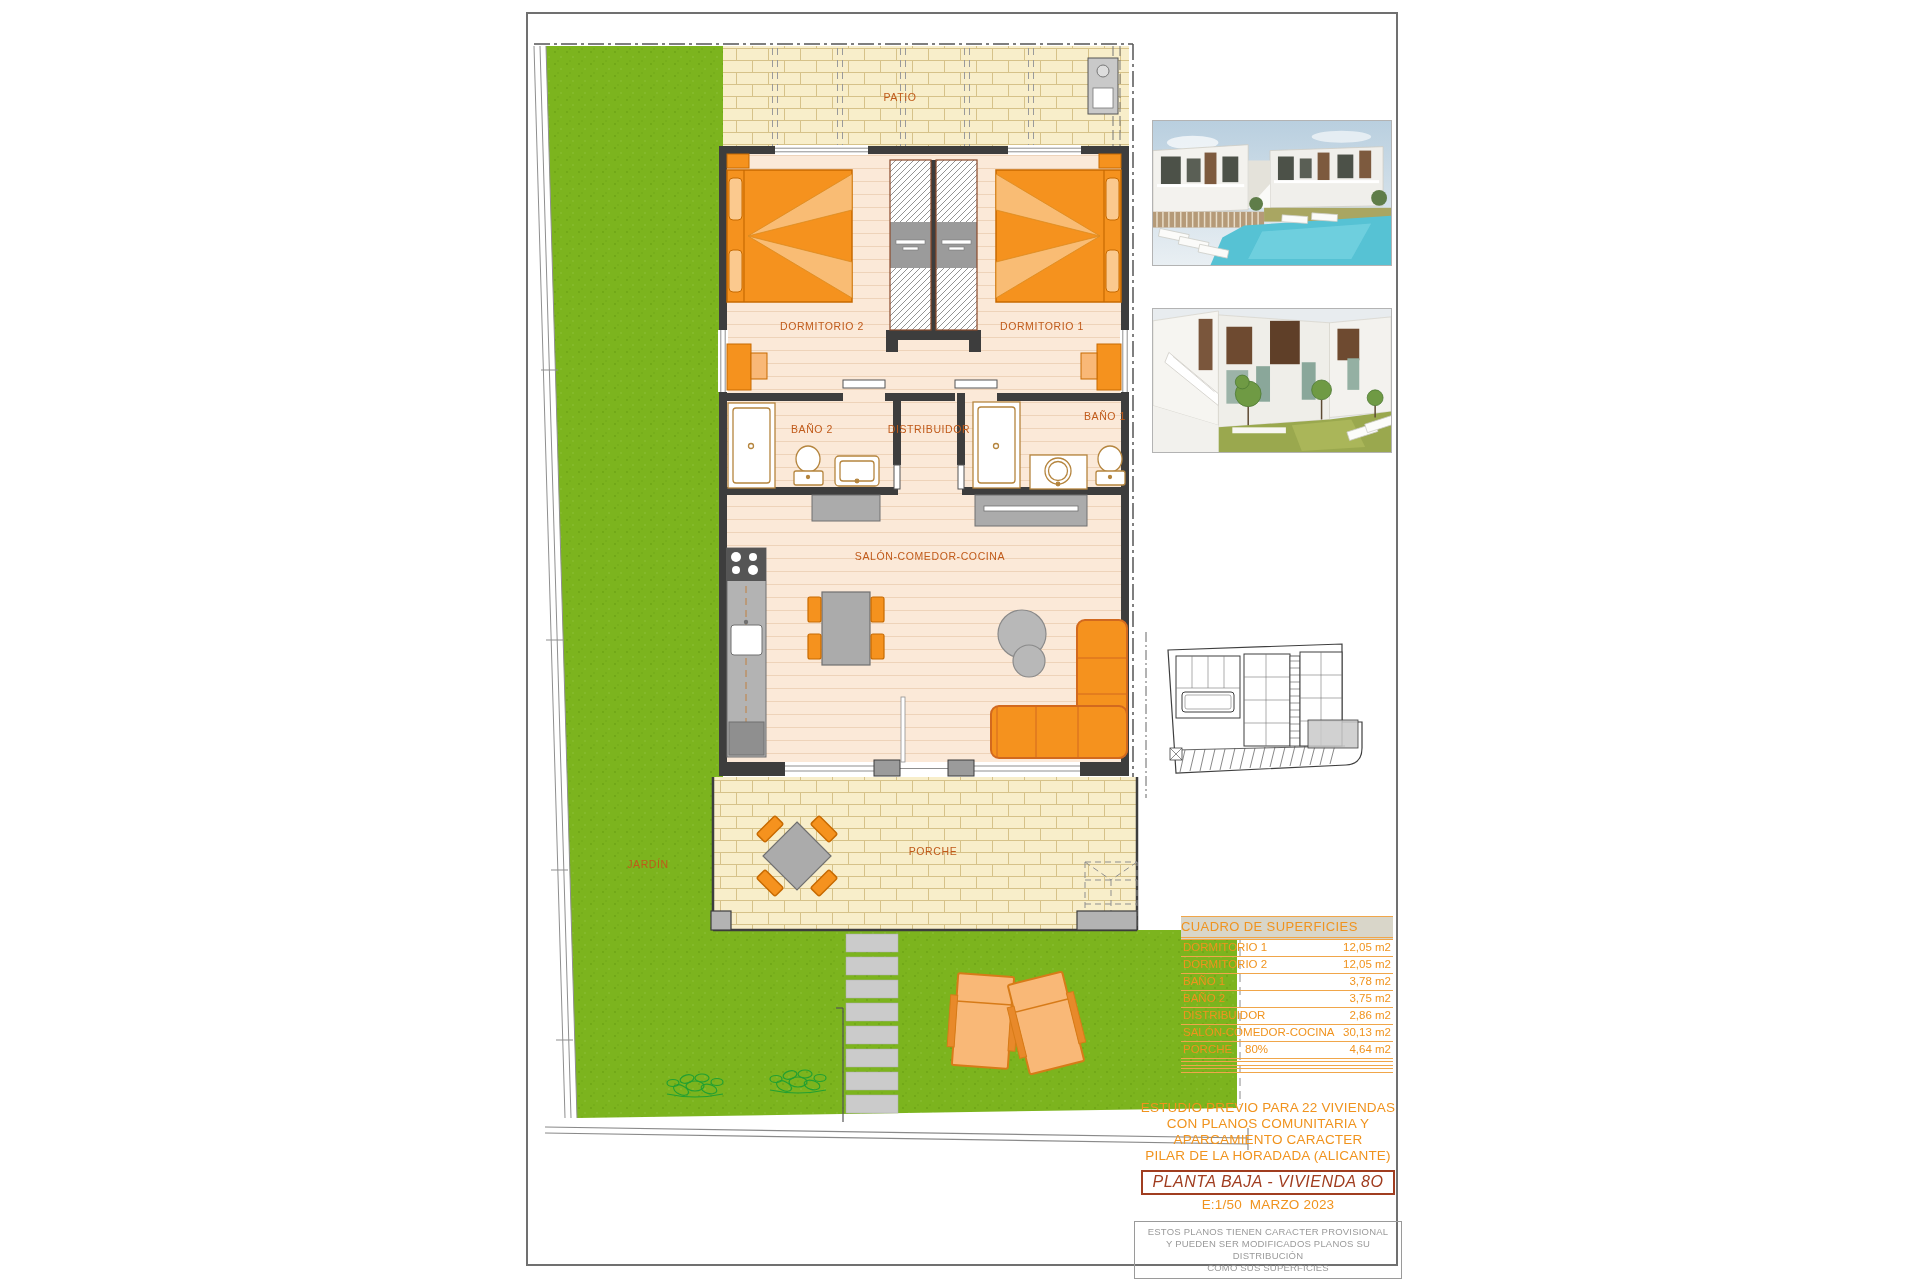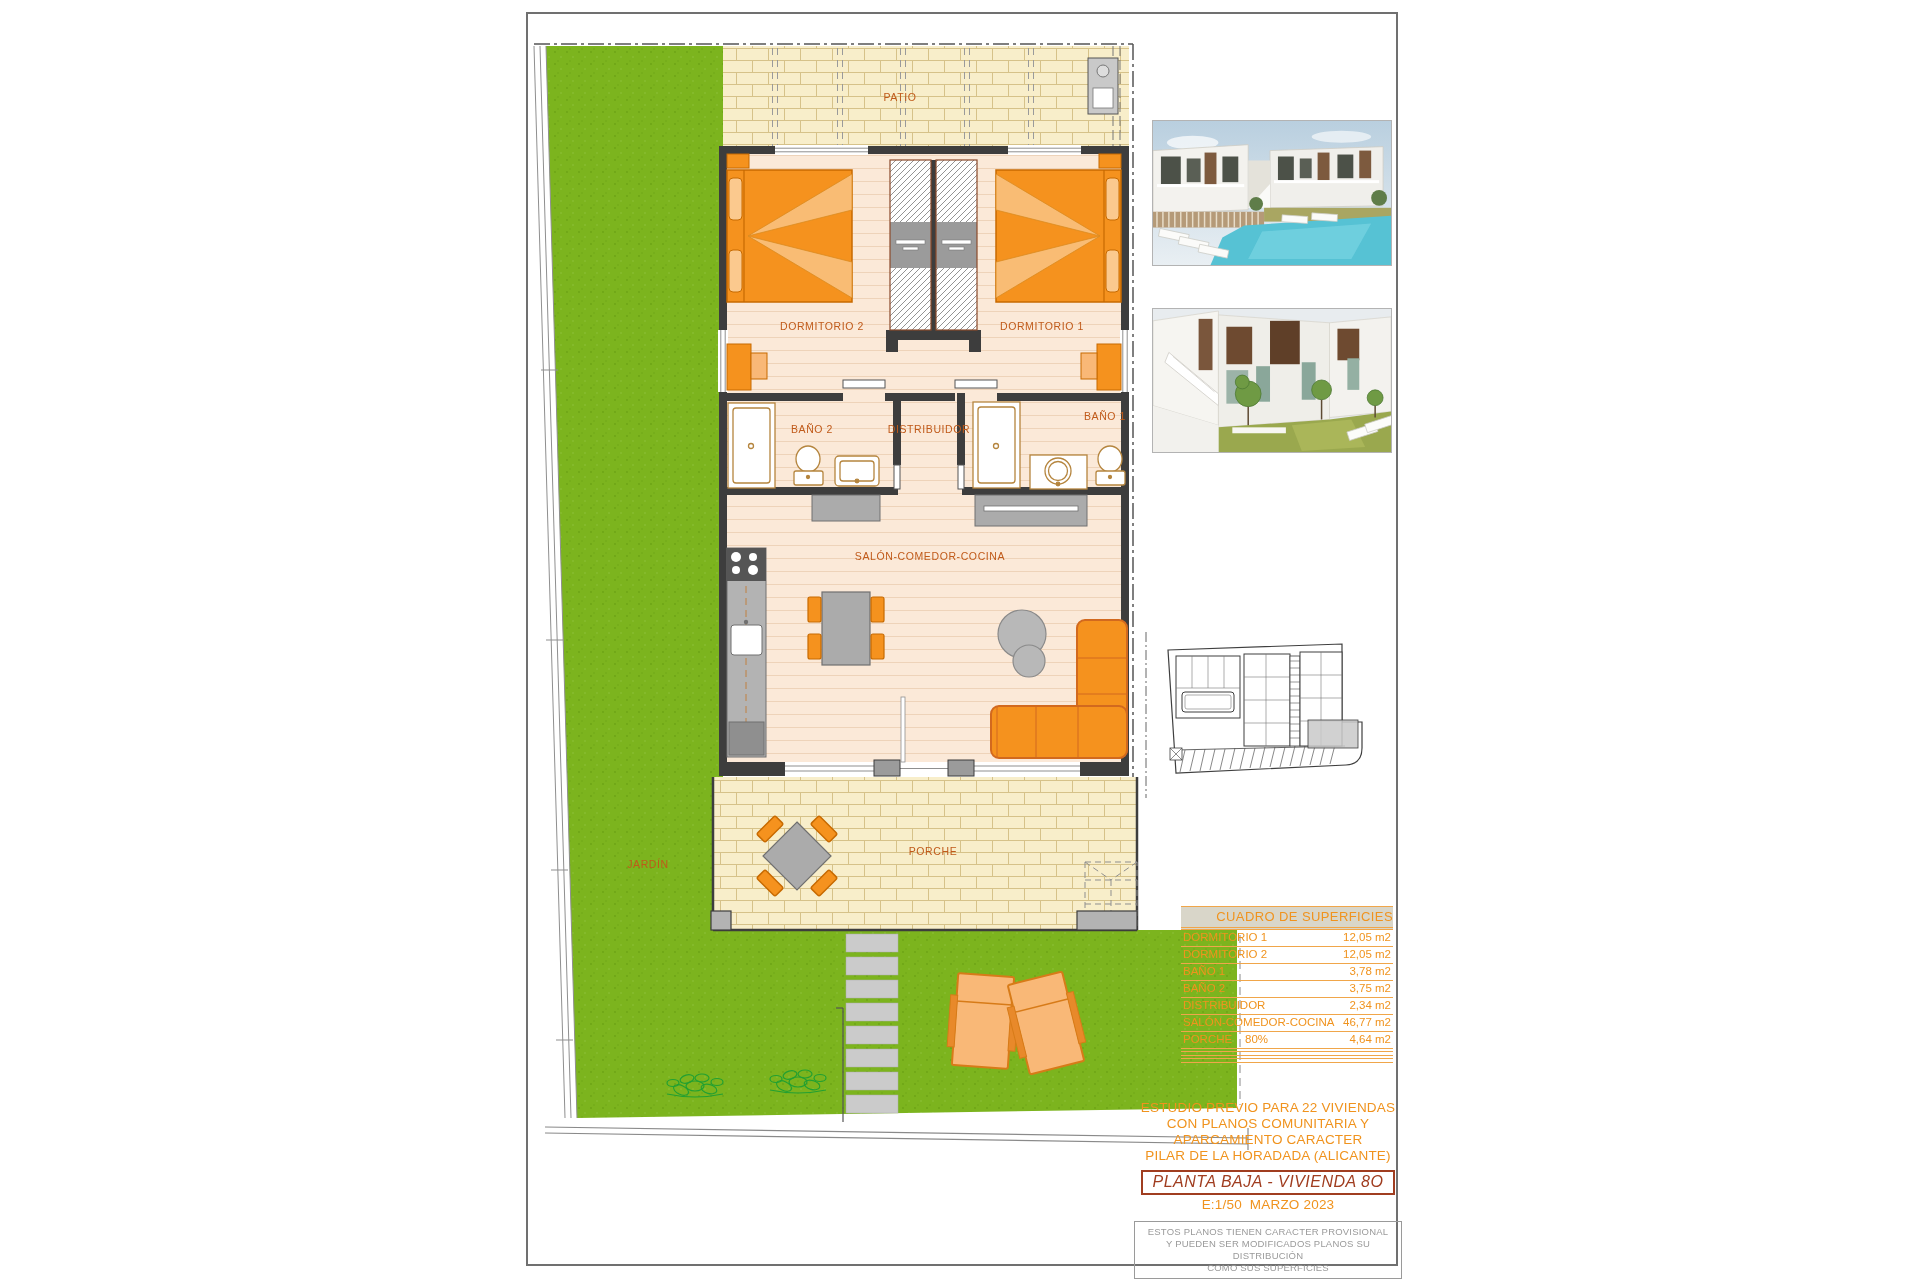--- a/index.html
+++ b/index.html
@@ -8,22 +8,22 @@
   svg text{font-family:"Liberation Sans",sans-serif;}
   .lbl{fill:#c05a1a;font-size:10.5px;letter-spacing:0.6px;text-anchor:middle;}
 
   .photo{position:absolute;left:1152px;width:240px;border:1px solid #b3b3b3;box-sizing:border-box;background:#eee;}
   .photo svg{display:block;width:100%;height:100%;}
   #photo-pool{top:120px;height:146px;}
   #photo-garden{top:308px;height:145px;}
   #siteplan{position:absolute;left:1140px;top:630px;}
 
   .surfaces{position:absolute;left:1181px;top:906px;width:212px;color:#f0931e;font-size:11.5px;}
-  .s-head{text-align:right;background:#d9d6c9;font-size:13px;padding:2px 0 3px;
-    border-top:1px solid #f0a64a;border-bottom:3px double #f0a64a;letter-spacing:0.4px;}
+  .s-head{text-align:left;background:#d9d6c9;font-size:13px;padding:2px 0 3px;
+    border-top:1px solid #f0a64a;border-bottom:3px double #f0a64a;letter-spacing:0.4px;margin-top:10px;}
   .s-row{display:flex;justify-content:space-between;border-bottom:1px solid #f0a64a;
     padding:1px 2px 2px;line-height:13px;}
   .t-label{white-space:pre;}
   .s-sep{height:3px;border-top:1px solid #f0a64a;border-bottom:1px solid #f0a64a;margin:2px 0;}
   .s-tot .s-row{padding:6px 2px 4px;}
 
   .titleblock{position:absolute;left:1118px;top:1100px;width:300px;text-align:center;
     color:#f0931e;font-size:13.5px;line-height:16px;letter-spacing:0.2px;}
   .plan-title{display:inline-block;margin-top:6px;padding:2px 10px 3px;border:2px solid #a03d20;
     color:#a03d20;font-size:16px;letter-spacing:0.5px;font-style:italic;}
@@ -437,25 +437,25 @@
     <div class="s-row">
         <span class="t-label">BAÑO 1</span>
         <span class="t-val">3,78 m2</span>
       </div>
     <div class="s-row">
         <span class="t-label">BAÑO 2</span>
         <span class="t-val">3,75 m2</span>
       </div>
     <div class="s-row">
         <span class="t-label">DISTRIBUIDOR</span>
-        <span class="t-val">2,34 m2</span>
+        <span class="t-val">2,86 m2</span>
       </div>
     <div class="s-row">
         <span class="t-label">SALÓN-COMEDOR-COCINA</span>
-        <span class="t-val">46,77 m2</span>
+        <span class="t-val">30,13 m2</span>
       </div>
     <div class="s-row">
         <span class="t-label">PORCHE    80%</span>
         <span class="t-val">4,64 m2</span>
       </div>
   </div>
   <div class="s-sep"></div>
   <div class="s-sep"></div>
 </div>
 

